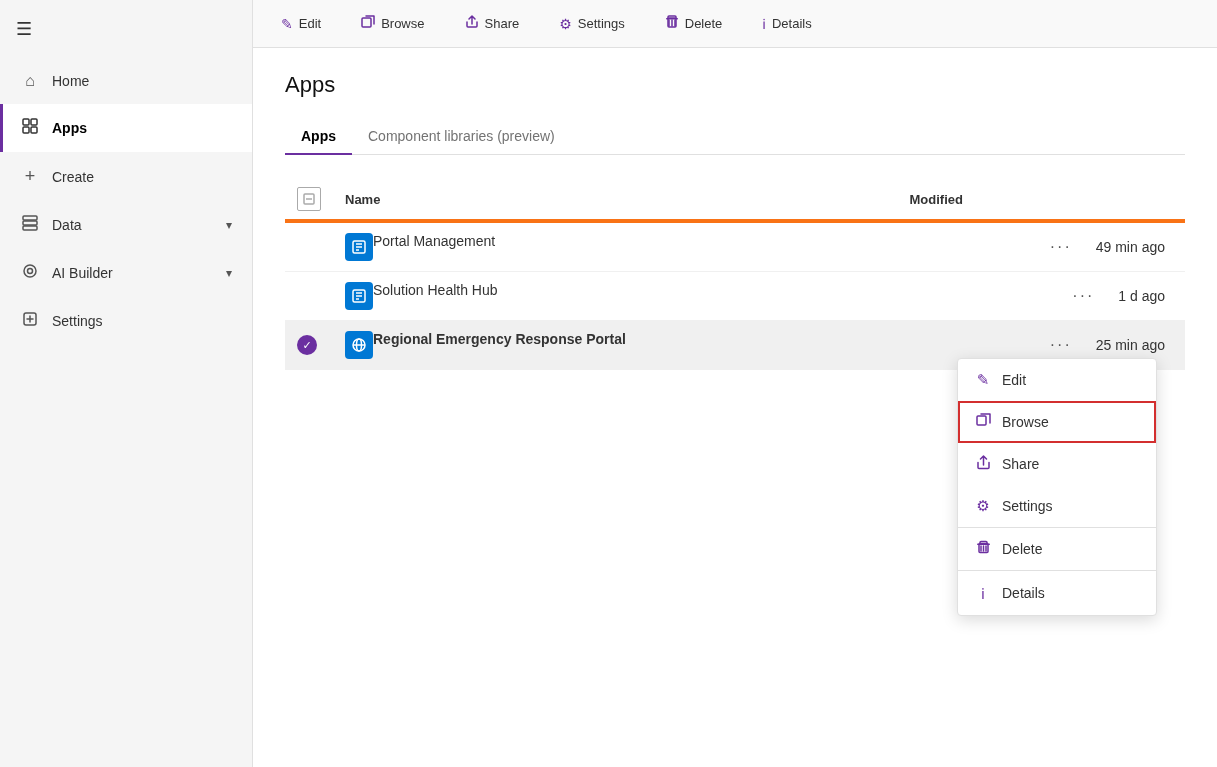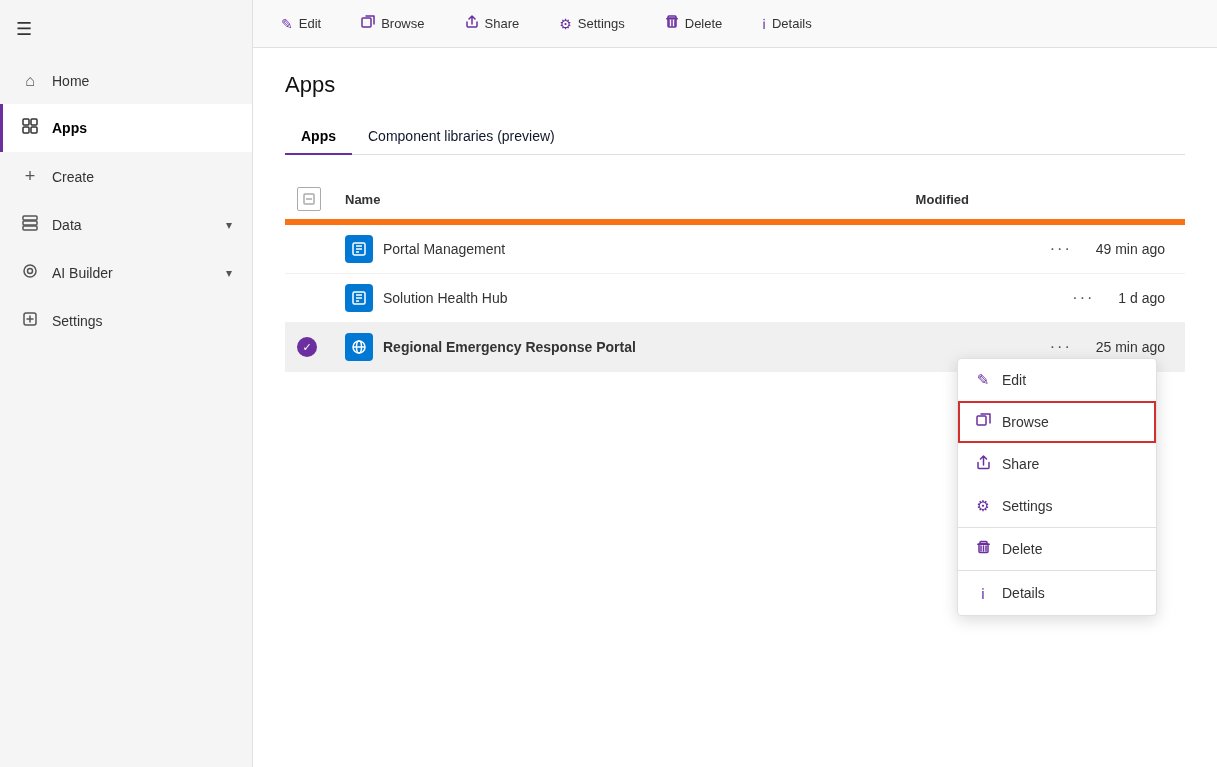--- a/index.html
+++ b/index.html
@@ -110,21 +110,21 @@
     
     .tabs {
       display: flex;
       gap: 0;
       border-bottom: 1px solid #e0e0e0;
       margin-bottom: 24px;
     }
     .tab {
       padding: 10px 16px;
       font-size: 14px;
-      color: #0f172a;
+      color: #737373;
       cursor: pointer;
       position: relative;
     }
     .tab.active {
       color: #000;
       font-weight: 600;
     }
     .tab.active::after {
       content: '';
       position: absolute;
@@ -136,21 +136,21 @@
     }
 
     
     .app-table { width: 100%; border-collapse: collapse; }
     .app-table th {
       text-align: left;
       font-size: 13px;
       font-weight: 600;
       color: #333;
       padding: 8px 12px;
-      border-bottom: 6px solid #f97316;
+      border-bottom: 4px solid #f97316;
     }
     .app-table td {
       padding: 10px 12px;
       font-size: 14px;
       color: #333;
       border-bottom: 1px solid #f0f0f0;
       vertical-align: middle;
     }
     .app-table tr.selected { background: #f0f0f0; }
 
@@ -162,21 +162,21 @@
       color: white; font-size: 14px;
     }
     .app-icon-globe {
       width: 28px; height: 28px;
       background: #0078d4;
       border-radius: 4px;
       display: flex; align-items: center; justify-content: center;
       color: white; font-size: 14px;
     }
 
-    .name-col { display: flex; align-items: center; gap: 10px; }
+    .name-col { display: flex; align-items: flex-start; }
     .check-circle {
       width: 20px; height: 20px;
       background: #6b2fa0;
       border-radius: 50%;
       display: flex; align-items: center; justify-content: center;
       color: white; font-size: 11px;
       flex-shrink: 0;
     }
     .ellipsis-btn {
       color: #555;

